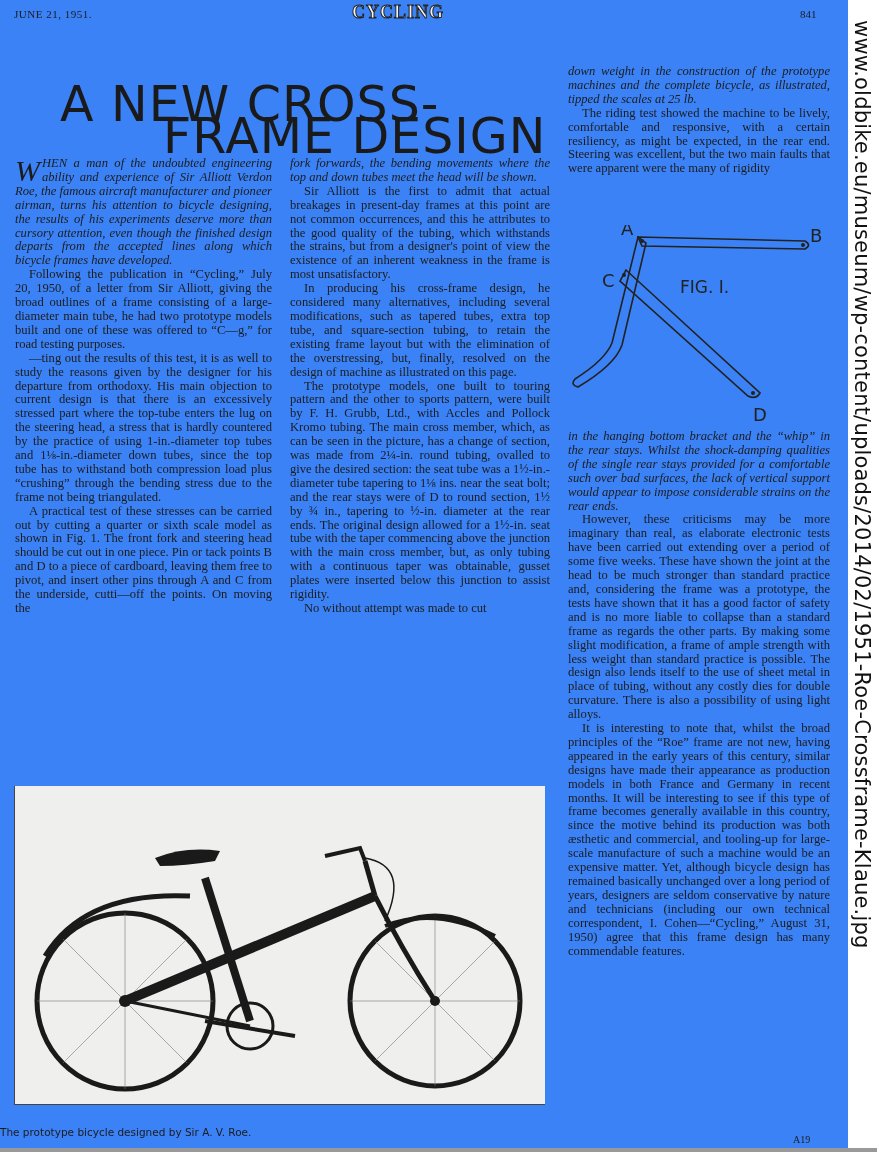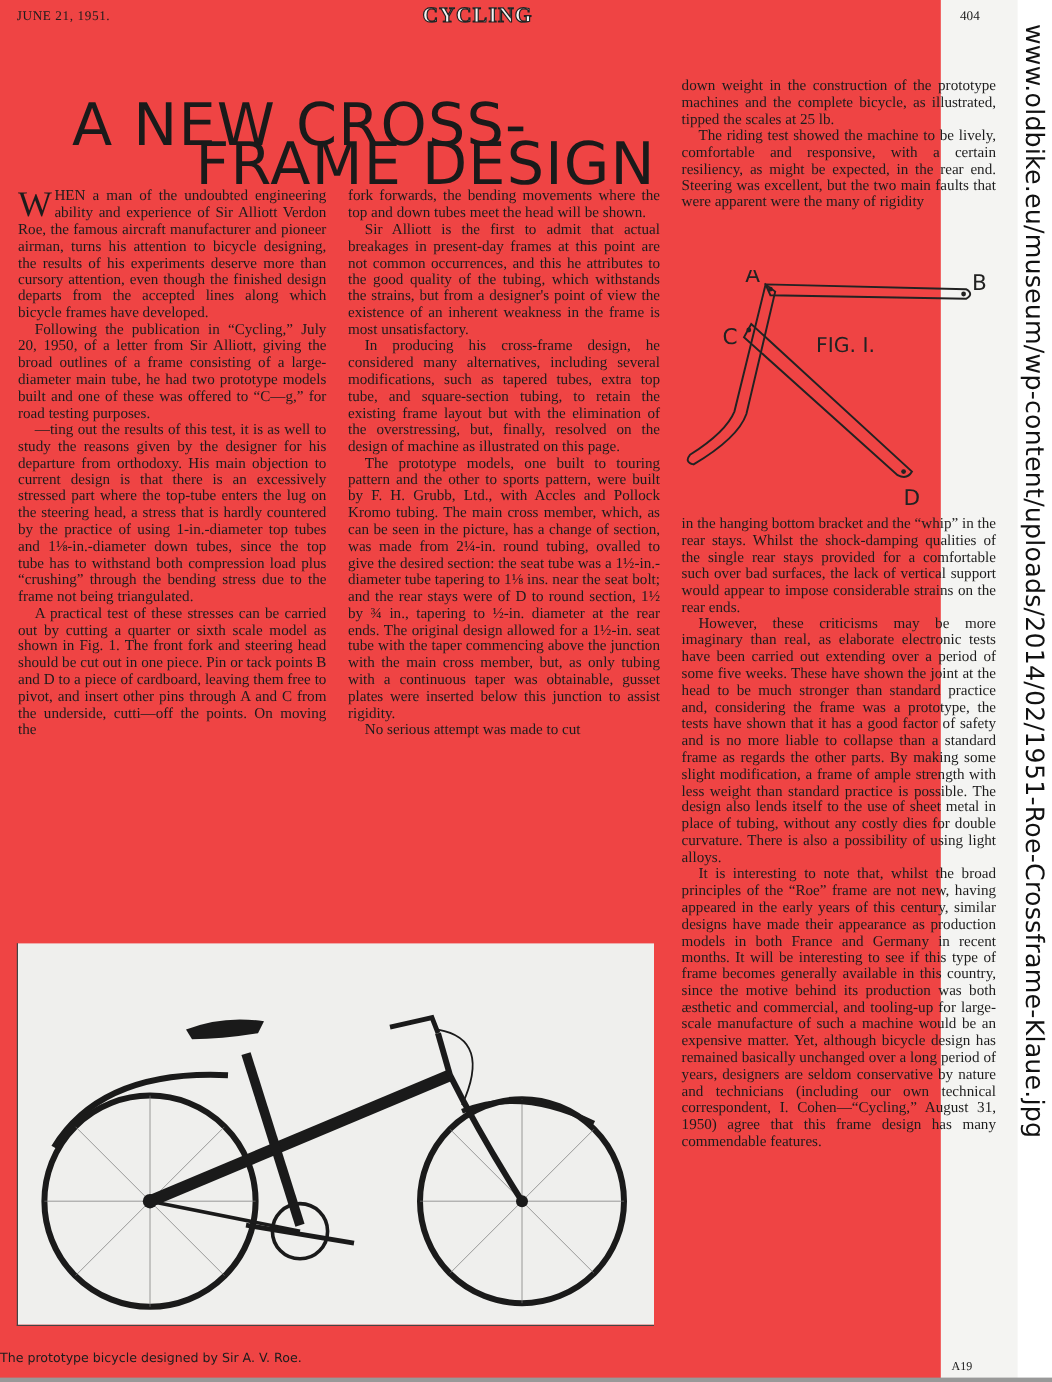--- a/index.html
+++ b/index.html
@@ -1,31 +1,31 @@
 <!DOCTYPE html>
 <html><head>
 <meta charset="utf-8">
 <style>
   html, body { margin:0; padding:0; }
   body {
     width:877px; height:1152px; overflow:hidden; position:relative;
     background:#f4f4f2; color:#1c1c1c;
     font-family:"DejaVu Serif","Liberation Serif",serif;
   }
-  .page { position:absolute; left:0; top:0; width:784px; height:1152px; background:#ef4444; }
+  .page { position:absolute; left:0; top:0; width:848px; height:1152px; background:#3b82f6; }
   .hdr-date { position:absolute; left:14px; top:8px; font-size:11px; letter-spacing:0.5px; font-family:"Liberation Serif",serif; }
   .hdr-logo { position:absolute; left:352px; top:2px; font-family:"Liberation Serif",serif; font-size:18px; font-weight:bold;
     color:#f3f3f1; -webkit-text-stroke:1px #222; letter-spacing:1px; }
   .hdr-page { position:absolute; left:800px; top:8px; font-size:11px; font-family:"Liberation Serif",serif; }
   .title { position:absolute; font-family:"DejaVu Sans","Liberation Sans",sans-serif; font-weight:normal; color:#1a1a1a; font-size:49px; line-height:1; letter-spacing:1px; }
   .t1 { left:60px; top:54px;margin-top:26px; }
   .t2 { left:163px; top:112px; }
   .col { position:absolute; font-family:"Liberation Serif",serif; font-size:12.6px; line-height:13.9px; text-align:justify; }
   .col p { margin:0; text-indent:14px; }
-  .col p.first { text-indent:0; }
+  .col p.first { text-indent:0;font-style:italic; }
   .c1 { left:15px; top:157px; width:257px; }
   .c2 { left:290px; top:157px; width:260px; }
   .c3a { left:568px; top:65px; width:262px; }
   .c3b { left:568px; top:430px; width:262px; }
   .dropcap { float:left; font-size:30px; line-height:24px; margin:2px 2px 0 0; font-family:"Liberation Serif",serif; }
   .fig { position:absolute; left:560px; top:225px; width:280px; height:205px; }
   .fig svg { width:100%; height:100%; }
   .photo { position:absolute; left:14px; top:786px; width:530px; height:318px; border-left:1px solid #444; border-bottom:1px solid #444; }
   .photo svg { width:100%; height:100%; }
   .caption { position:absolute; left:0; width:560px; top:1126px; text-align:left;
@@ -35,38 +35,38 @@
   .watermark span { position:absolute; left:2px; top:20px; writing-mode:vertical-rl;
     font-family:"DejaVu Sans","Liberation Sans",sans-serif; font-size:21px; color:#111; white-space:nowrap; letter-spacing:0.2px; }
   .bottombar { position:absolute; left:0; top:1148px; width:877px; height:4px; background:#999; }
 </style>
 </head>
 <body>
 
 <div class="page">
   <div class="hdr-date">JUNE 21, 1951.</div>
   <div class="hdr-logo">CYCLING</div>
-  <div class="hdr-page">404</div>
+  <div class="hdr-page">841</div>
 
   <div class="title t1">A NEW CROSS-</div>
   <div class="title t2">FRAME DESIGN</div>
 
   <div class="col c1">
     <p class="first"><span class="dropcap">W</span><span>HEN a man of the undoubted engineering ability and experience of Sir Alliott Verdon Roe, the famous aircraft manufacturer and pioneer airman, turns his attention to bicycle designing, the results of his experiments deserve more than cursory attention, even though the finished design departs from the accepted lines along which bicycle frames have developed.</span></p>
     <p>Following the publication in “Cycling,” July 20, 1950, of a letter from Sir Alliott, giving the broad outlines of a frame consisting of a large-diameter main tube, he had two prototype models built and one of these was offered to “C—g,” for road testing purposes.</p>
     <p>—ting out the results of this test, it is as well to study the reasons given by the designer for his departure from orthodoxy. His main objection to current design is that there is an excessively stressed part where the top-tube enters the lug on the steering head, a stress that is hardly countered by the practice of using 1-in.-diameter top tubes and 1⅛-in.-diameter down tubes, since the top tube has to withstand both compression load plus “crushing” through the bending stress due to the frame not being triangulated.</p>
     <p>A practical test of these stresses can be carried out by cutting a quarter or sixth scale model as shown in Fig. 1. The front fork and steering head should be cut out in one piece. Pin or tack points B and D to a piece of cardboard, leaving them free to pivot, and insert other pins through A and C from the underside, cutti—off the points. On moving the</p>
   </div>
 
   <div class="col c2">
     <p class="first">fork forwards, the bending movements where the top and down tubes meet the head will be shown.</p>
     <p>Sir Alliott is the first to admit that actual breakages in present-day frames at this point are not common occurrences, and this he attributes to the good quality of the tubing, which withstands the strains, but from a designer's point of view the existence of an inherent weakness in the frame is most unsatisfactory.</p>
     <p>In producing his cross-frame design, he considered many alternatives, including several modifications, such as tapered tubes, extra top tube, and square-section tubing, to retain the existing frame layout but with the elimination of the overstressing, but, finally, resolved on the design of machine as illustrated on this page.</p>
     <p>The prototype models, one built to touring pattern and the other to sports pattern, were built by F. H. Grubb, Ltd., with Accles and Pollock Kromo tubing. The main cross member, which, as can be seen in the picture, has a change of section, was made from 2¼-in. round tubing, ovalled to give the desired section: the seat tube was a 1½-in.-diameter tube tapering to 1⅛ ins. near the seat bolt; and the rear stays were of D to round section, 1½ by ¾ in., tapering to ½-in. diameter at the rear ends. The original design allowed for a 1½-in. seat tube with the taper commencing above the junction with the main cross member, but, as only tubing with a continuous taper was obtainable, gusset plates were inserted below this junction to assist rigidity.</p>
-    <p>No serious attempt was made to cut</p>
+    <p>No without attempt was made to cut</p>
   </div>
 
   <div class="col c3a">
     <p class="first">down weight in the construction of the prototype machines and the complete bicycle, as illustrated, tipped the scales at 25 lb.</p>
     <p>The riding test showed the machine to be lively, comfortable and responsive, with a certain resiliency, as might be expected, in the rear end. Steering was excellent, but the two main faults that were apparent were the many of rigidity</p>
   </div>
 
   <div class="fig">
     <svg viewBox="0 0 280 205">
       <g fill="none" stroke="#222" stroke-width="1.6">

